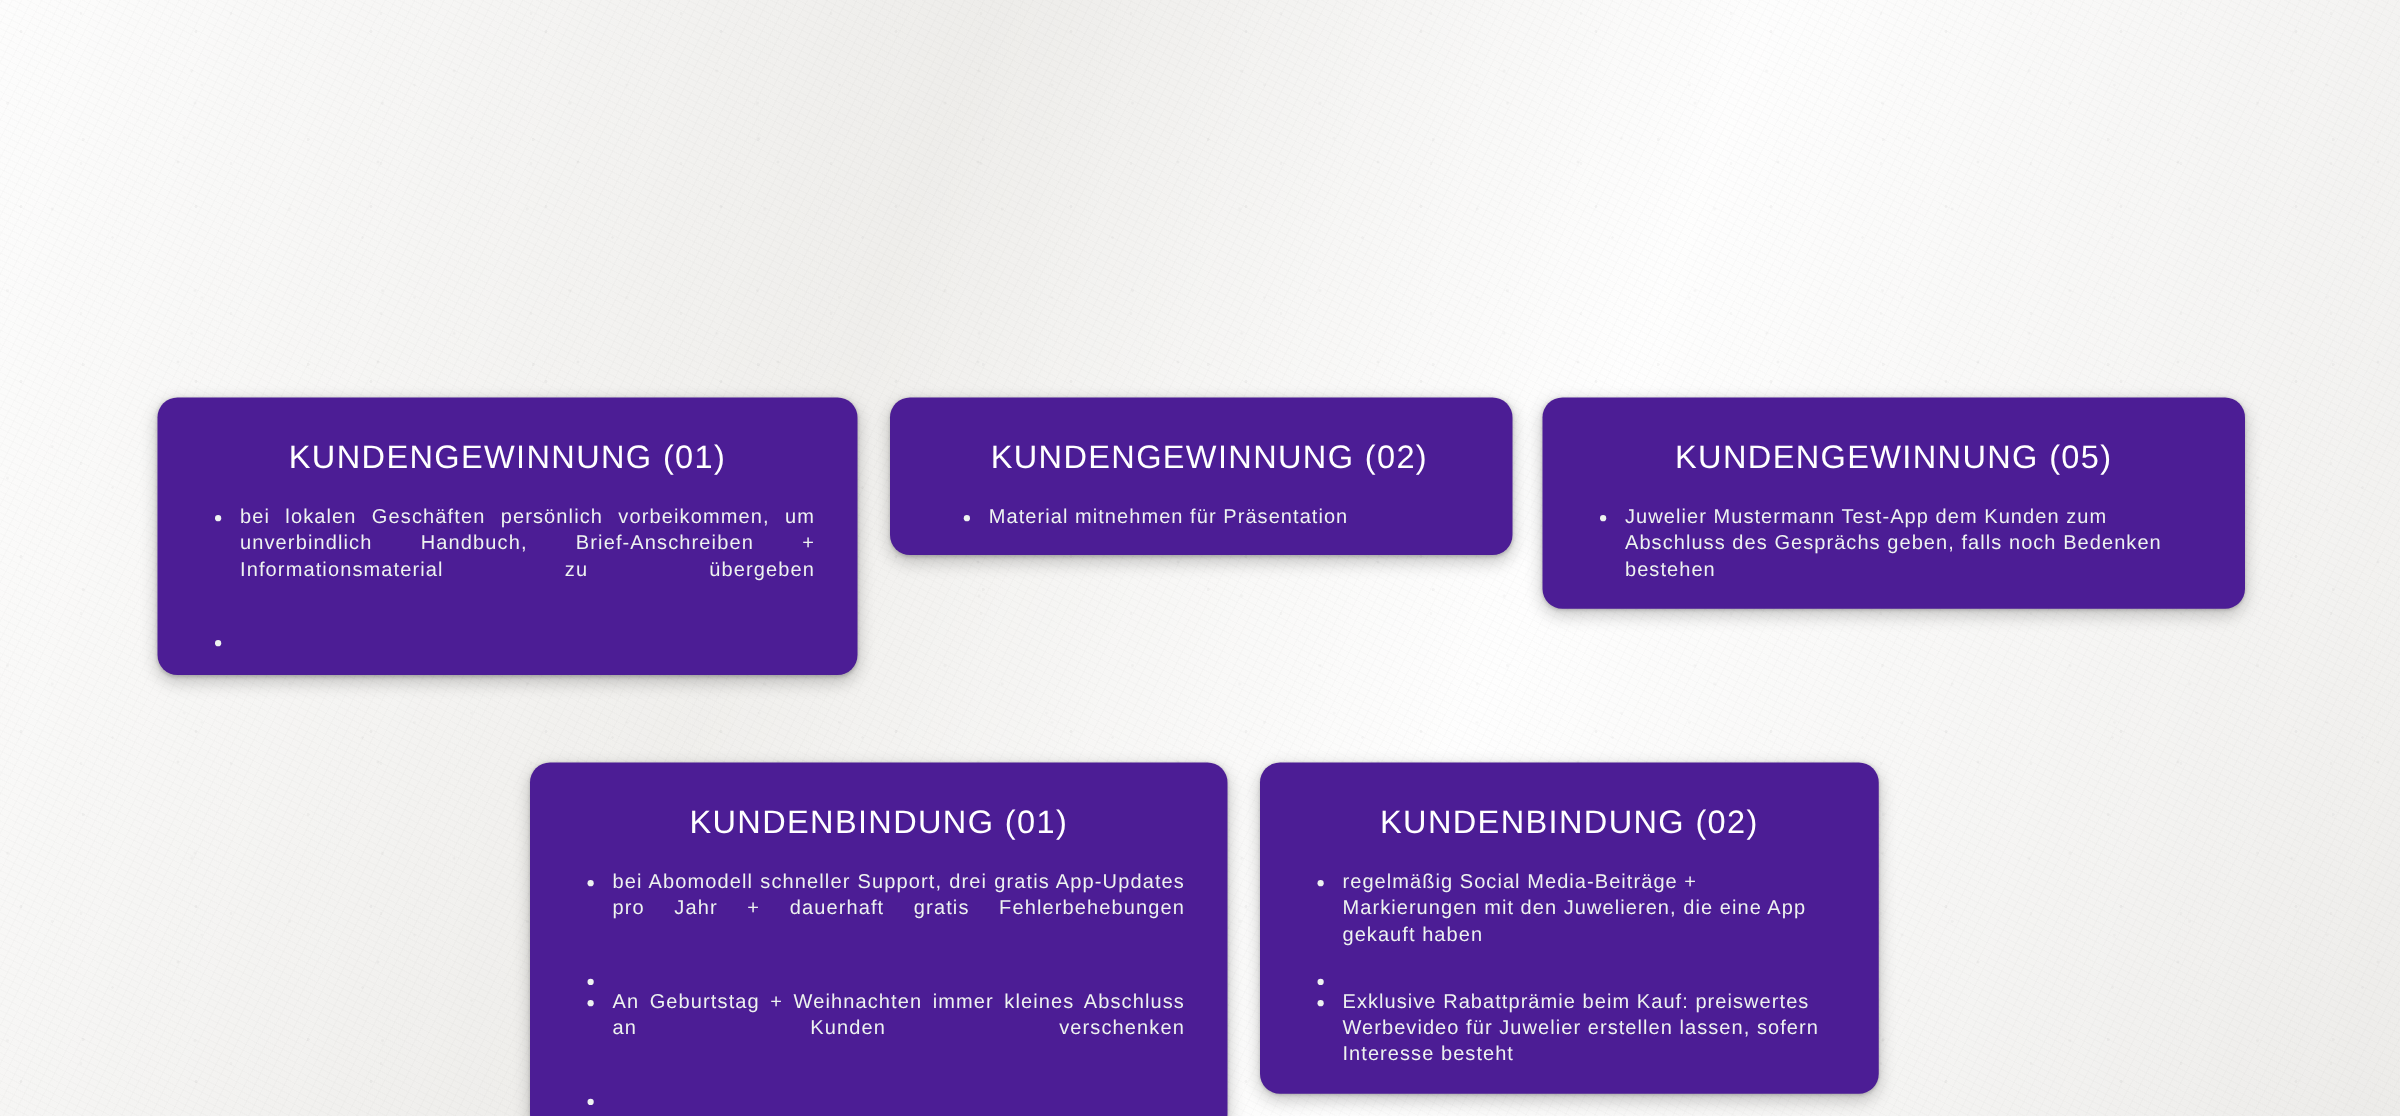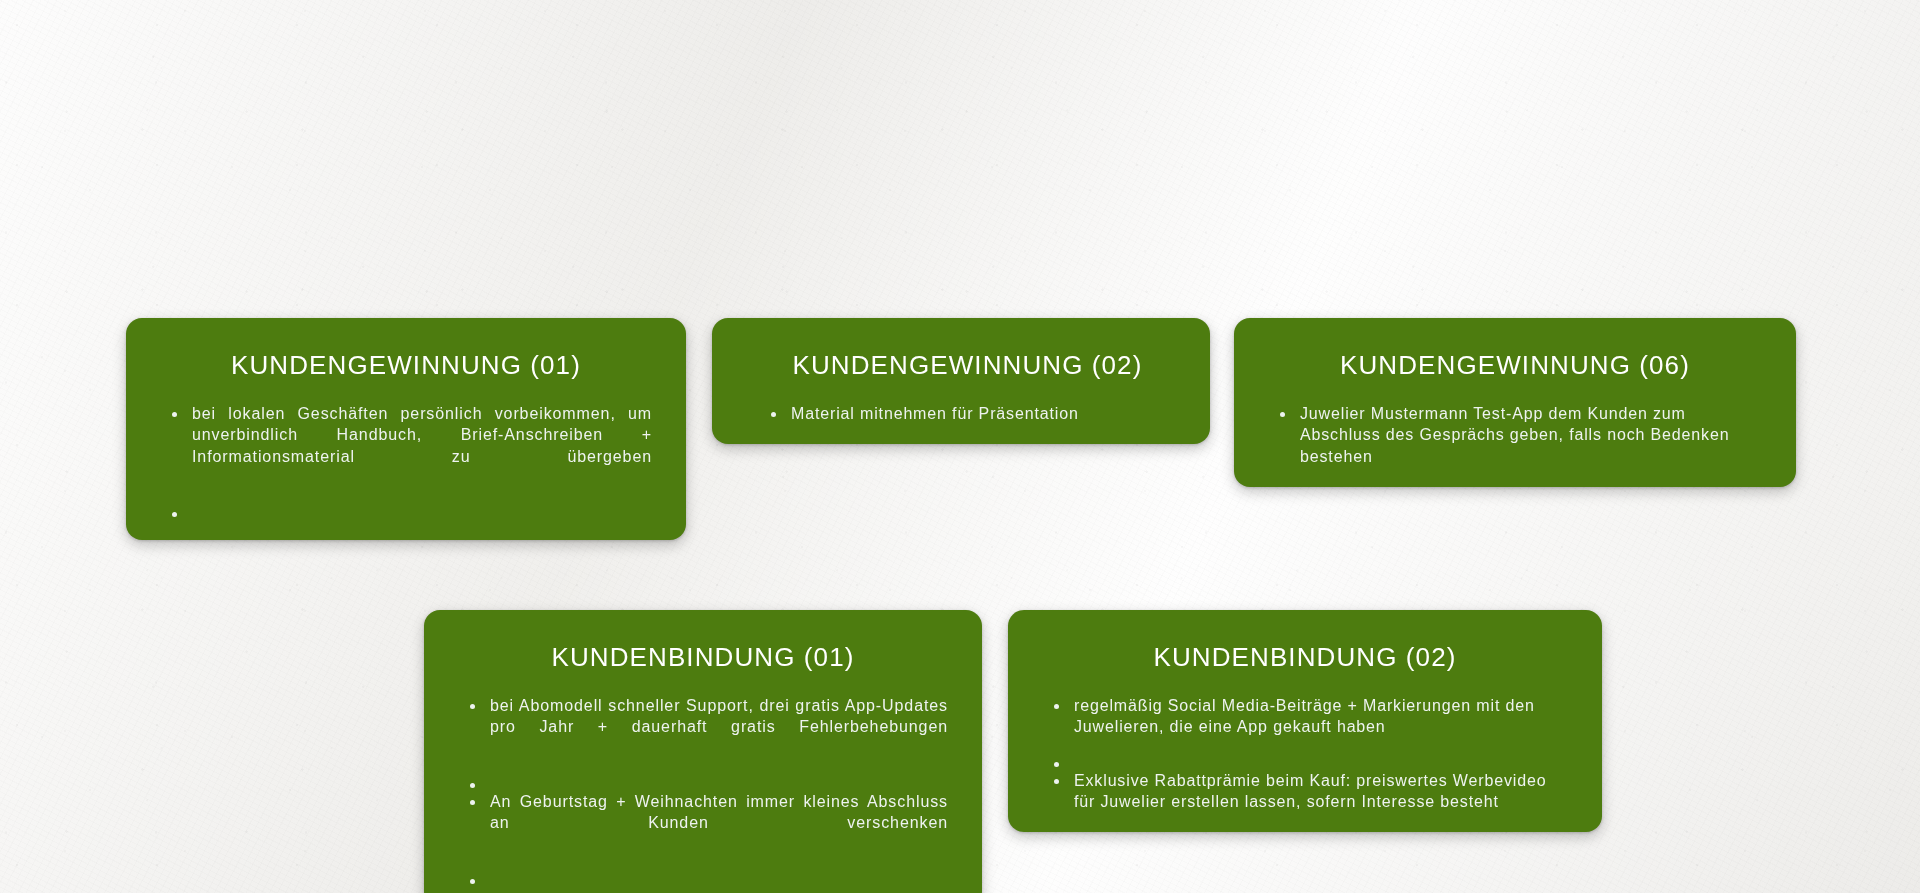--- a/index.html
+++ b/index.html
@@ -52,21 +52,21 @@
   }
 
   
   #card-deck {
     position: absolute;
     inset: 0;
   }
 
   .card {
     position: absolute;
-    background: #4d7c0f;
+    background: #4c1d95;
     border-radius: 16px;
     box-shadow: 0 5px 14px rgba(0,0,0,0.22), 0 1px 3px rgba(0,0,0,0.18);
     padding: 26px 30px 20px 30px;
     color: #ffffff;
     display: flex;
     flex-direction: column;
   }
 
   .card-title {
     font-size: 26px;
@@ -118,21 +118,21 @@
     height: 7px;
     margin-bottom: 10px;
     padding-left: 22px;
   }
 
   
   #card-kundengewinnung-01 { left: 126px; top: 318px; width: 560px; }
   #card-kundengewinnung-02 { left: 712px; top: 318px; width: 498px; padding-left: 43px; }
   #card-kundengewinnung-03 { left: 1234px; top: 318px; width: 562px; }
   #card-kundenbindung-01   { left: 424px; top: 610px; width: 558px; }
-  #card-kundenbindung-02   { left: 1008px; top: 610px; width: 594px; align-items: center; }
+  #card-kundenbindung-02   { left: 1008px; top: 610px; width: 495px; align-items: center; }
 
   #card-kundengewinnung-01 .bullet-item,
   #card-kundenbindung-01   .bullet-item { letter-spacing: 0.9px; }
 </style>
 </head>
 <body>
 
 <div id="texture-bg"></div>
 
 <div id="card-deck">
@@ -152,21 +152,21 @@
   <section class="card" id="card-kundengewinnung-02">
     <h2 class="card-title">KUNDENGEWINNUNG (02)</h2>
     <ul class="bullet-list">
       <li class="bullet-item" style="">
         <span class="bullet-text">Material mitnehmen für Präsentation</span>
       </li>
     </ul>
   </section>
 
   <section class="card" id="card-kundengewinnung-03">
-    <h2 class="card-title">KUNDENGEWINNUNG (06)</h2>
+    <h2 class="card-title">KUNDENGEWINNUNG (05)</h2>
     <ul class="bullet-list">
       <li class="bullet-item">
         <span class="bullet-text">Juwelier Mustermann Test-App dem Kunden zum Abschluss des Gesprächs geben, falls noch Bedenken bestehen</span>
       </li>
     </ul>
   </section>
 
   <section class="card" id="card-kundenbindung-01">
     <h2 class="card-title">KUNDENBINDUNG (01)</h2>
     <ul class="bullet-list">

